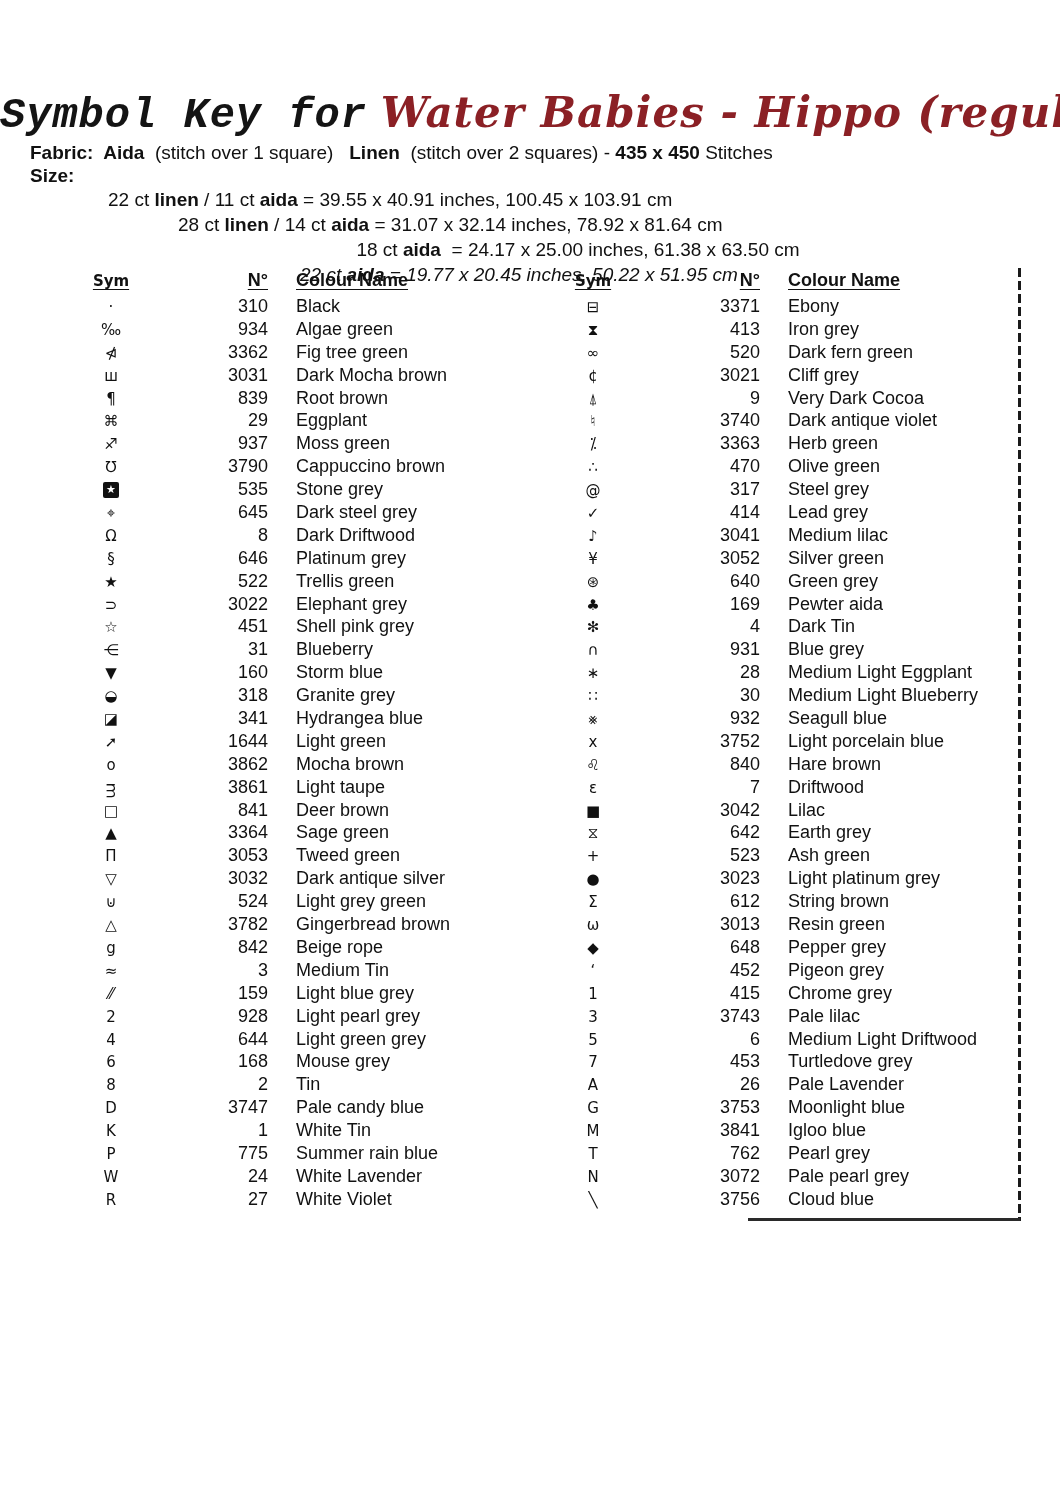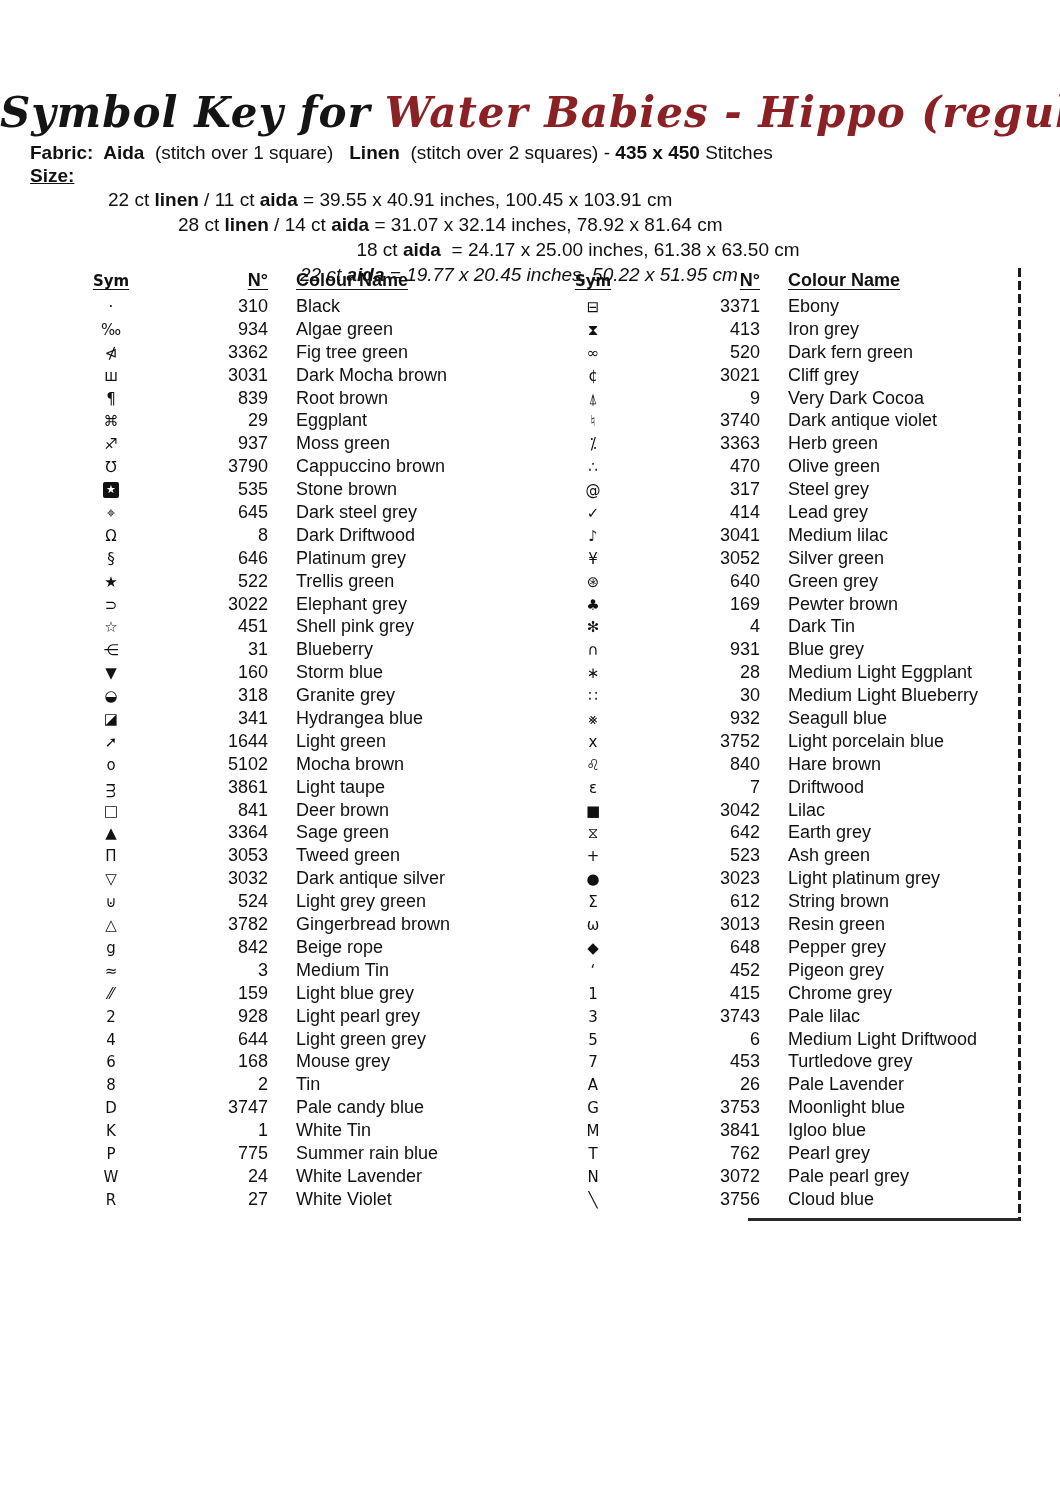--- a/index.html
+++ b/index.html
@@ -7,28 +7,28 @@
     position:relative;width:1060px;height:1500px;margin:0 auto;
     background:#ffffff;overflow:hidden;
     font-family:"Liberation Sans",sans-serif;color:#111;
   }
   
   .title{
     position:absolute;left:0;top:88px;width:1060px;text-align:center;
     font-family:"DejaVu Serif",serif;font-style:italic;font-weight:bold;
     font-size:42px;letter-spacing:1px;white-space:nowrap;
   }
-  .title .t-prefix{color:#141414;margin-right:14px;}
+  .title .t-prefix{color:#141414;margin-right:14px;font-family:Liberation Mono, monospace;}
   .title .t-pattern{color:#8b2025;}
   
   .meta{position:absolute;left:0;top:140px;width:884px;font-size:19px;}
   .meta .line{white-space:pre-wrap;line-height:25px;}
   .meta .b{font-weight:bold;}
   .fabric-line{padding-left:30px;}
-  .size-label{position:absolute;left:30px;top:25px;font-weight:bold;text-decoration:underline;}
+  .size-label{position:absolute;left:30px;top:25px;font-weight:bold;}
   .size-0{padding-left:108px;margin-top:22px;}
   .size-1{padding-left:166px;margin-left:12px;}
   .size-2{padding-left:272px;text-align:center;}
   .size-3{padding-left:300px;font-style:italic;}
   
   .key{position:absolute;left:76px;top:268px;width:962px;display:flex;}
   .col{width:482px;flex:0 0 auto;}
   .col.right{width:480px;}
   .khead,.krow{display:flex;align-items:baseline;}
   .khead{font-weight:bold;font-size:18px;height:27px;line-height:24px;}
@@ -112,21 +112,21 @@
             <span class="c-name">Moss green</span>
           </div>
           <div class="krow">
             <span class="c-sym">℧</span>
             <span class="c-num">3790</span>
             <span class="c-name">Cappuccino brown</span>
           </div>
           <div class="krow">
             <span class="c-sym inv">★</span>
             <span class="c-num">535</span>
-            <span class="c-name">Stone brown</span>
+            <span class="c-name">Stone grey</span>
           </div>
           <div class="krow">
             <span class="c-sym">⌖</span>
             <span class="c-num">645</span>
             <span class="c-name">Dark steel grey</span>
           </div>
           <div class="krow">
             <span class="c-sym">Ω</span>
             <span class="c-num">8</span>
             <span class="c-name">Dark Driftwood</span>
@@ -171,21 +171,21 @@
             <span class="c-num">341</span>
             <span class="c-name">Hydrangea blue</span>
           </div>
           <div class="krow">
             <span class="c-sym">➚</span>
             <span class="c-num">1644</span>
             <span class="c-name">Light green</span>
           </div>
           <div class="krow">
             <span class="c-sym">o</span>
-            <span class="c-num">5102</span>
+            <span class="c-num">3862</span>
             <span class="c-name">Mocha brown</span>
           </div>
           <div class="krow">
             <span class="c-sym">ᴟ</span>
             <span class="c-num">3861</span>
             <span class="c-name">Light taupe</span>
           </div>
           <div class="krow">
             <span class="c-sym">□</span>
             <span class="c-num">841</span>
@@ -346,21 +346,21 @@
             <span class="c-name">Silver green</span>
           </div>
           <div class="krow">
             <span class="c-sym">⊛</span>
             <span class="c-num">640</span>
             <span class="c-name">Green grey</span>
           </div>
           <div class="krow">
             <span class="c-sym">♣</span>
             <span class="c-num">169</span>
-            <span class="c-name">Pewter brown</span>
+            <span class="c-name">Pewter aida</span>
           </div>
           <div class="krow">
             <span class="c-sym">✻</span>
             <span class="c-num">4</span>
             <span class="c-name">Dark Tin</span>
           </div>
           <div class="krow">
             <span class="c-sym">∩</span>
             <span class="c-num">931</span>
             <span class="c-name">Blue grey</span>

